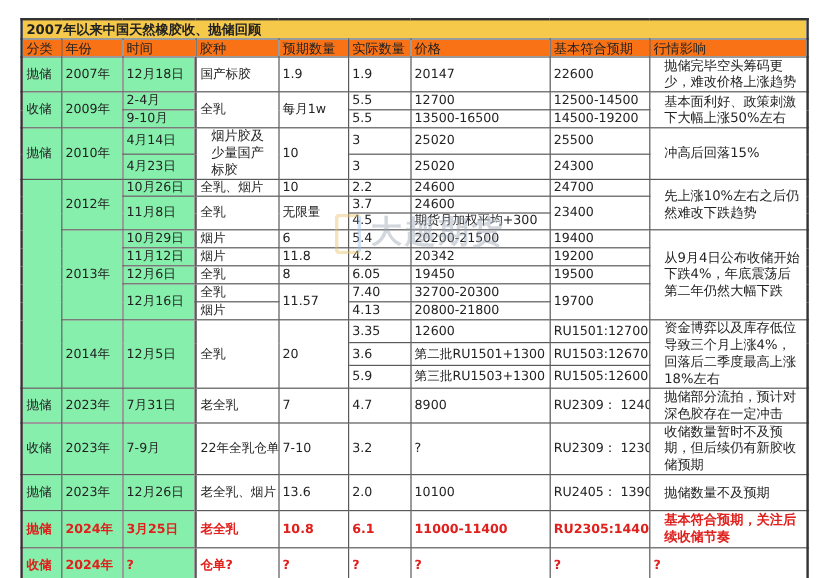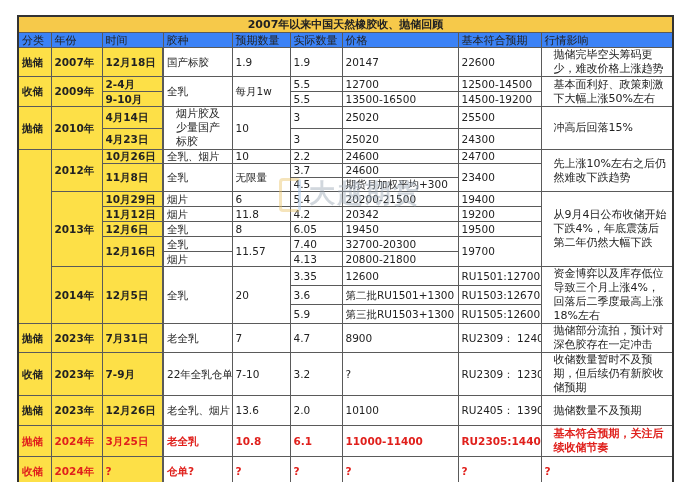--- a/index.html
+++ b/index.html
@@ -4,23 +4,23 @@
 <style>
   html, body { margin:0; padding:0; background:#ffffff; }
   body { width:700px; height:482px; position:relative; overflow:hidden;
          font-family:"DejaVu Sans","Liberation Sans",sans-serif; }
   table.rt { position:absolute; left:17px; top:15px; width:655px;
              border-collapse:collapse; table-layout:fixed; font-size:10.5px; color:#222; }
   table.rt td { border:1px solid #5a5a5a; padding:0 3px; vertical-align:middle;
                 white-space:nowrap; overflow:hidden; line-height:13px; }
   table.rt td.wrap { white-space:normal; line-height:14px; font-size:11px;padding-left:12px; }
   table.rt { border:2px solid #333; }
-  .title td { background:#f6c94a; text-align:center; font-weight:bold; font-size:11px; height:15px; }
-  .hdr td { background:#3b82f6; font-size:11px; height:14px; }
-  .blue { background:#fde047;font-weight:bold; }
+  .title td { background:#f6c94a; font-weight:bold; font-size:11px; height:15px; }
+  .hdr td { background:#f97316; font-size:11px; height:14px; }
+  .blue { background:#86efac; }
   .red { color:#e0201c; font-weight:bold; }
   .center { text-align:right; }
   .thickR { border-right:2px solid #5a5a5a !important; }
   .watermark { position:absolute; left:279px; top:176px; width:180px; height:44px;
                pointer-events:none; opacity:0.45; }
   .wm-logo { position:absolute; left:0; top:2px; width:22px; height:34px;
              border:3px solid #e9c46a; border-radius:4px; box-sizing:border-box;
              border-right-color:#9ec1e6; }
   .wm-text { position:absolute; left:30px; top:0; font-size:26px; color:#9aa7b5; font-weight:bold; letter-spacing:2px; }
   .wm-sub { position:absolute; left:32px; top:28px; font-size:10px; color:#a9b4bf; letter-spacing:3px; font-weight:bold; }

